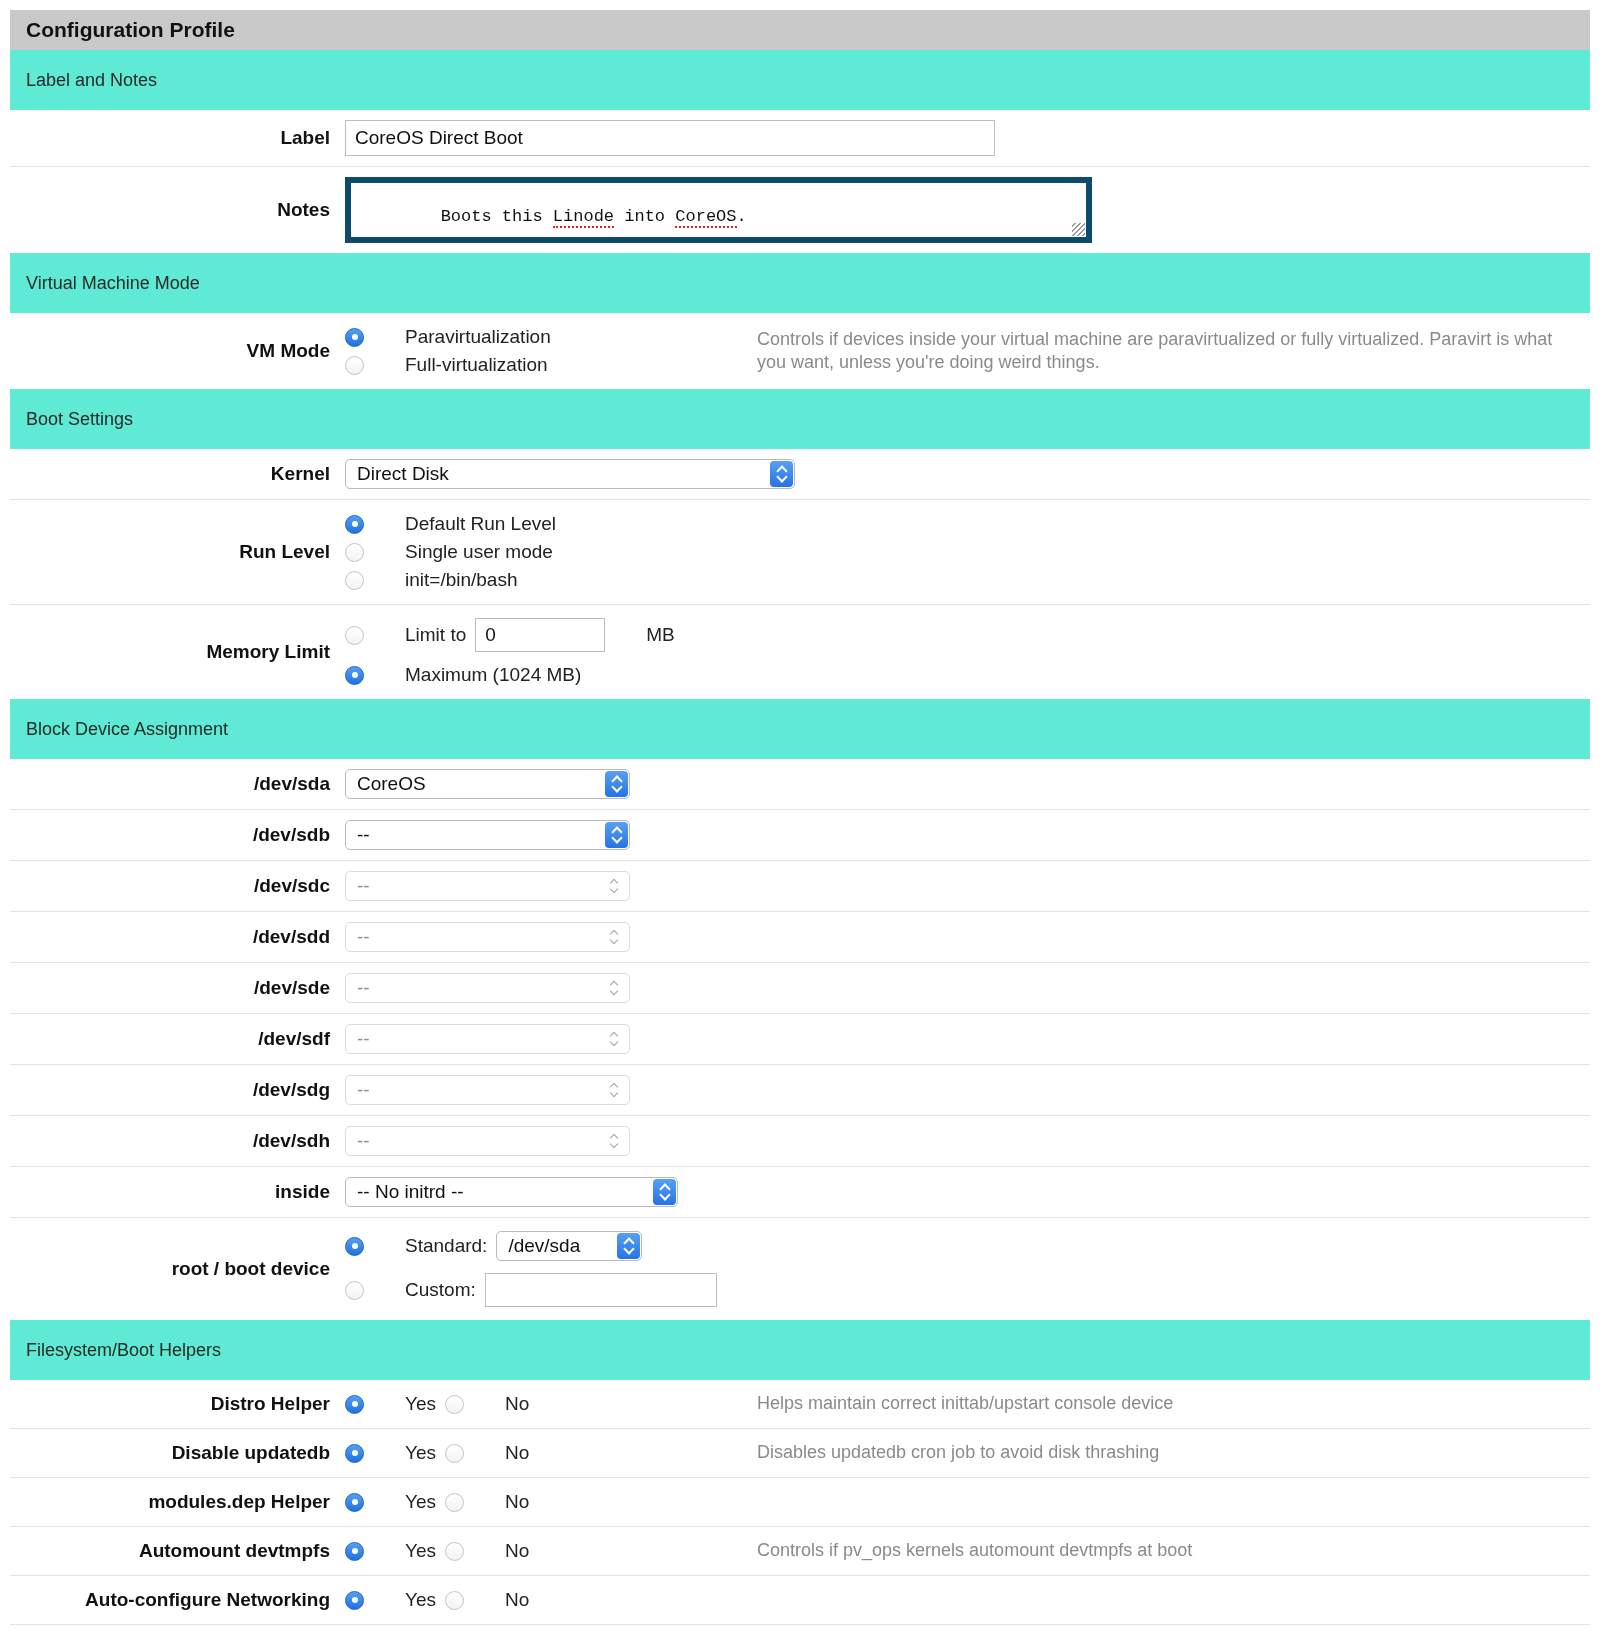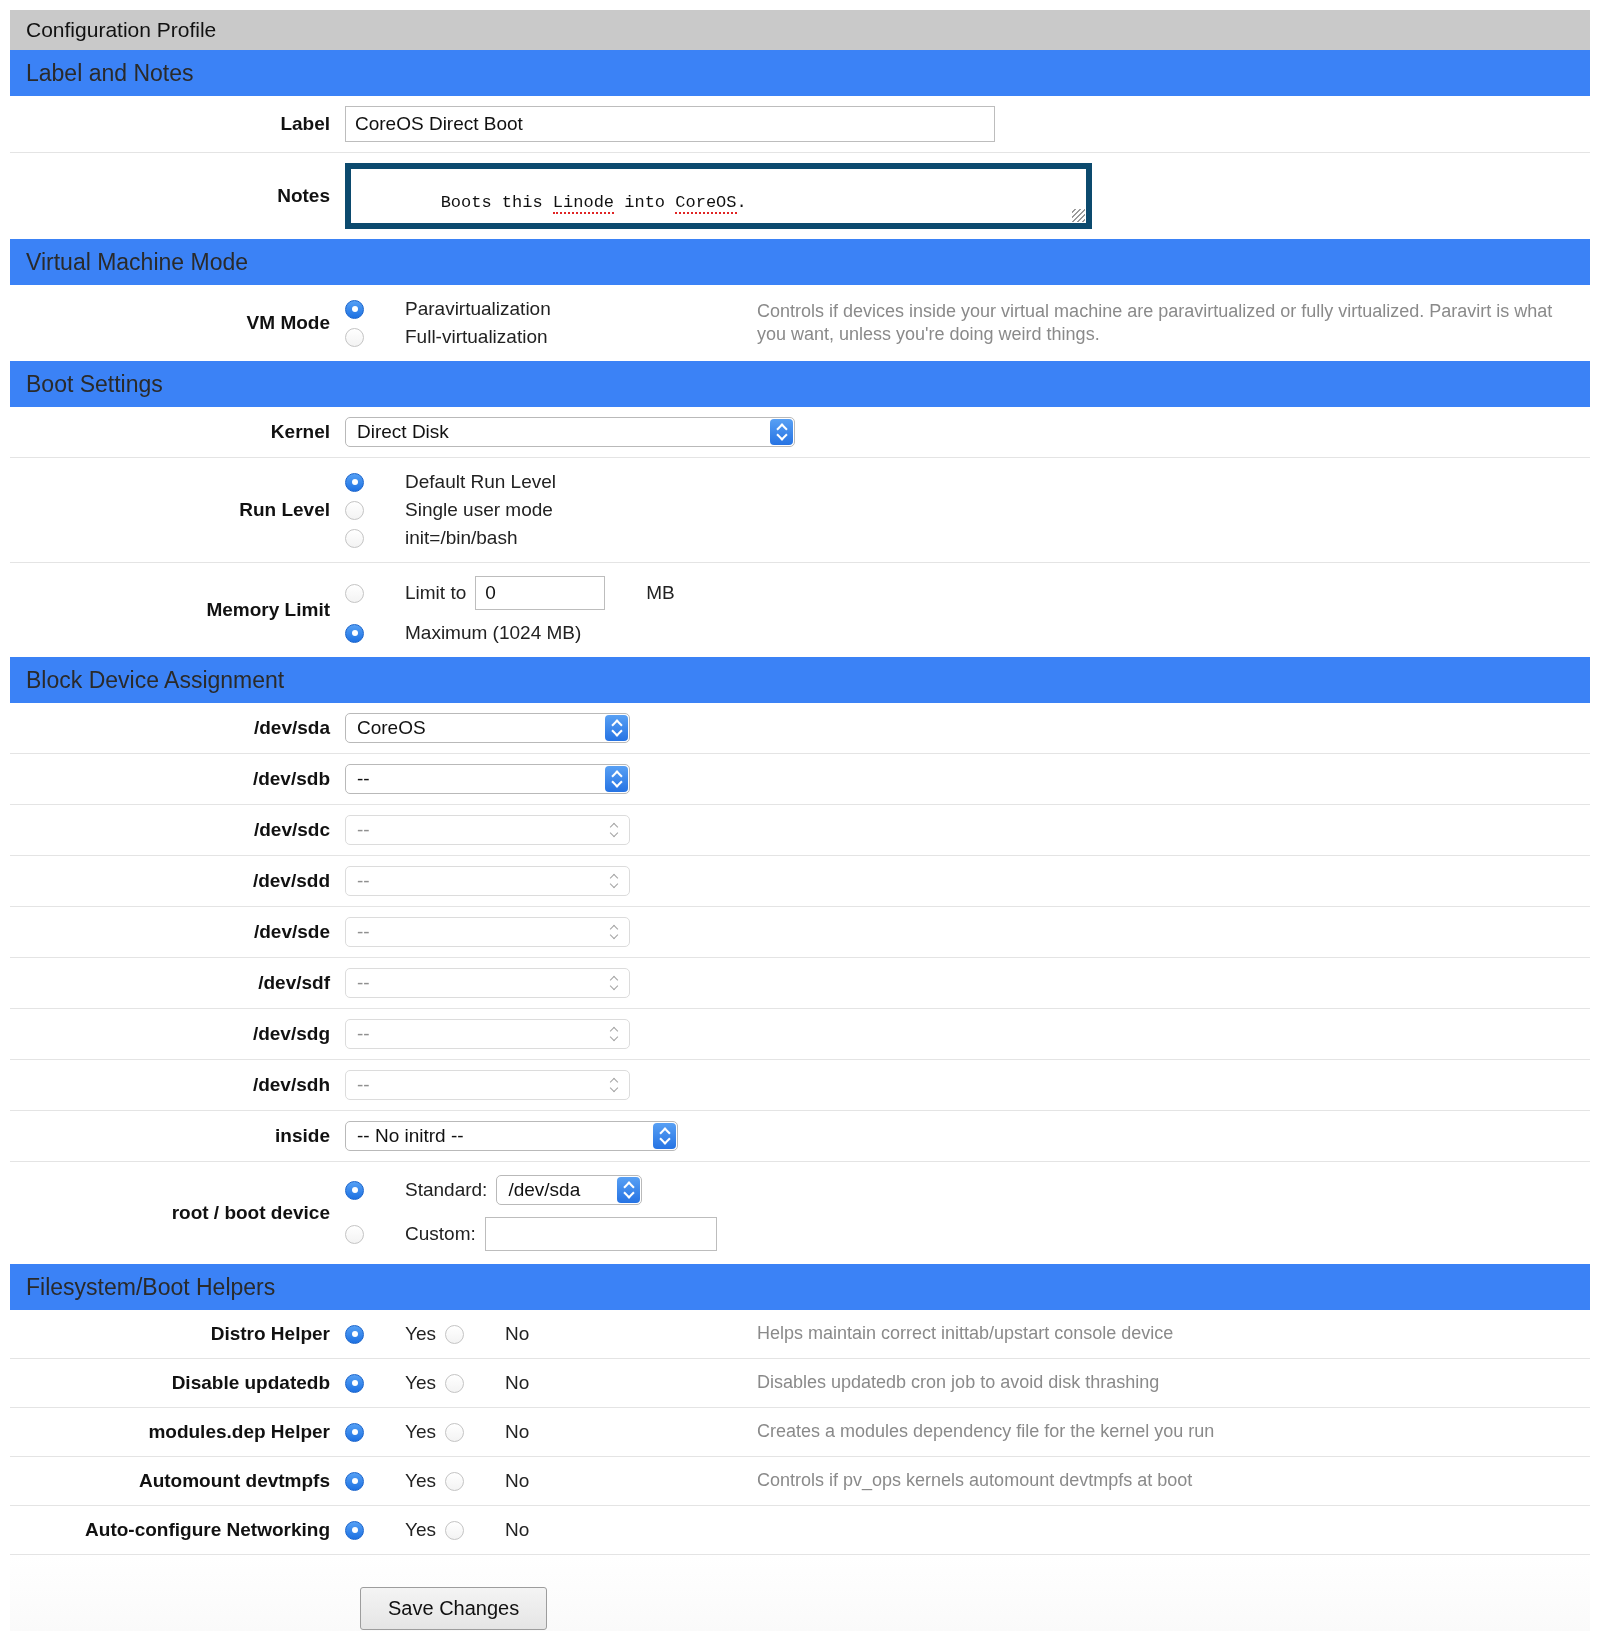--- a/index.html
+++ b/index.html
@@ -8,28 +8,28 @@
     width: 1600px; height: 1631px;
     padding: 10px 10px 0 10px;
     font-family: "Liberation Sans", sans-serif;
     color: #1b1b1b;
   }
   .page-header {
     background: #c9c9c9;
     height: 40px;
     display: flex; align-items: center;
     padding: 0 16px;
-    font-size: 21px; font-weight: normal; color: #111;
+    font-size: 21px; font-weight: bold; color: #111;
   }
   .section-bar {
-    background: #3b82f6;
-    height: 46px;
+    background: #5eead4;
+    height: 60px;
     display: flex; align-items: center;
     padding: 0 16px;
-    font-size: 23px; color: #2a2a2a;
+    font-size: 18px; color: #2a2a2a;
   }
   .form-row {
     display: flex;
     align-items: center;
     padding: 10px 0;
   }
   .rows > .form-row + .form-row { border-top: 1px solid #e4e4e4; }
   .row-label {
     width: 335px; flex: 0 0 335px;
     padding-right: 15px;
@@ -398,21 +398,20 @@
   <div class="form-row">
     <div class="row-label">modules.dep Helper</div>
     <div class="row-field">
       <div class="radio-line">
         <span class="radio checked"></span>
         <span class="radio-text">Yes</span>
         <span class="radio"></span>
         <span class="radio-text">No</span>
       </div>
     </div>
-    <div class="row-help"><span>Creates a modules dependency file for the kernel you run</span><a href="#"></a></div>
   </div>
   <div class="form-row">
     <div class="row-label">Automount devtmpfs</div>
     <div class="row-field">
       <div class="radio-line">
         <span class="radio checked"></span>
         <span class="radio-text">Yes</span>
         <span class="radio"></span>
         <span class="radio-text">No</span>
       </div>

